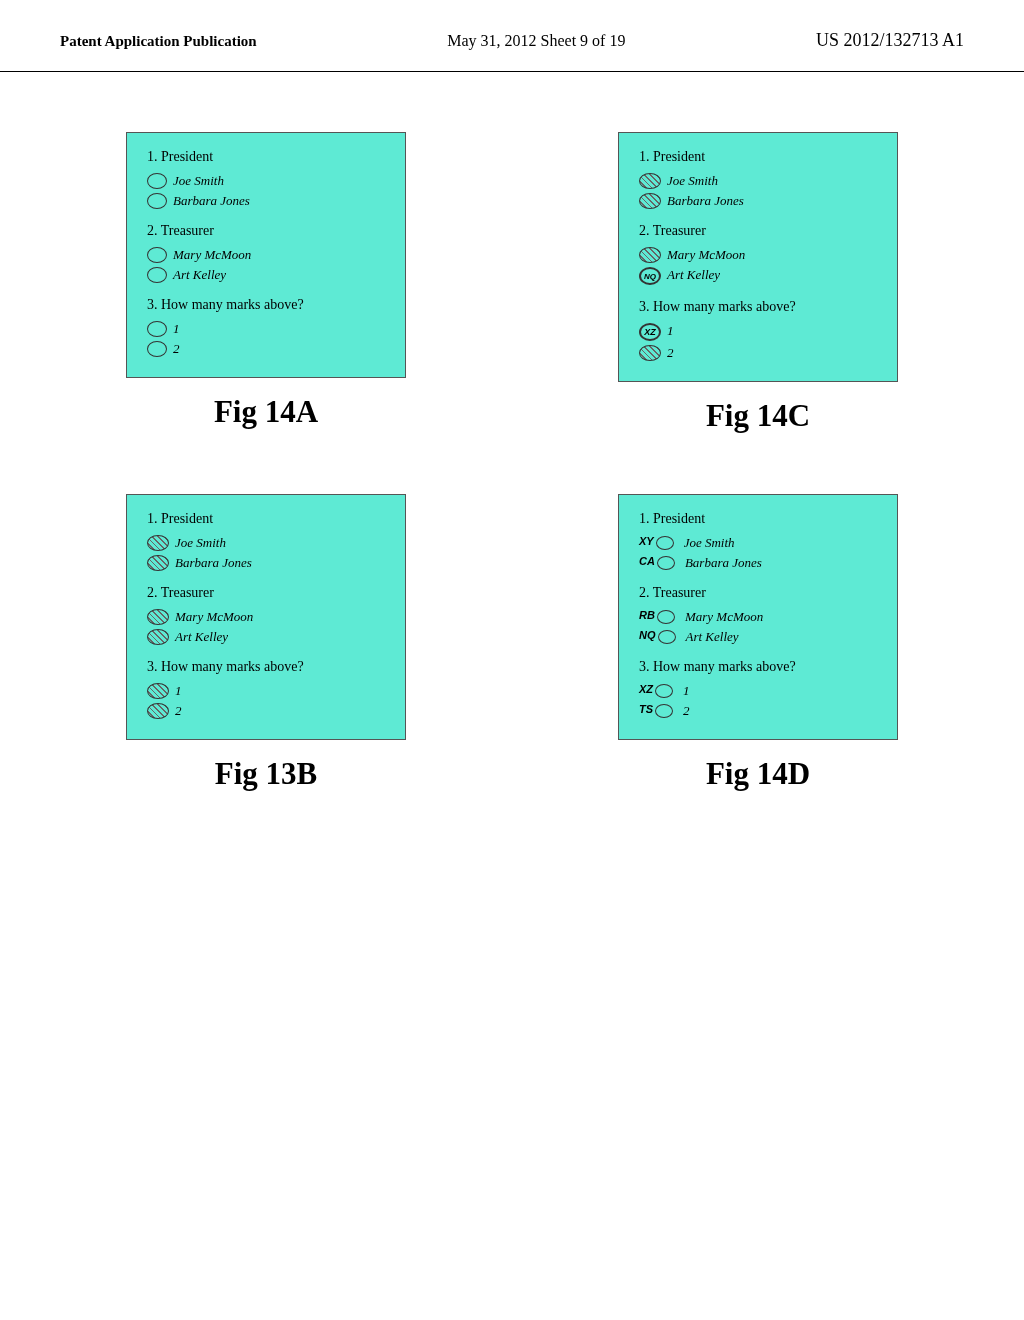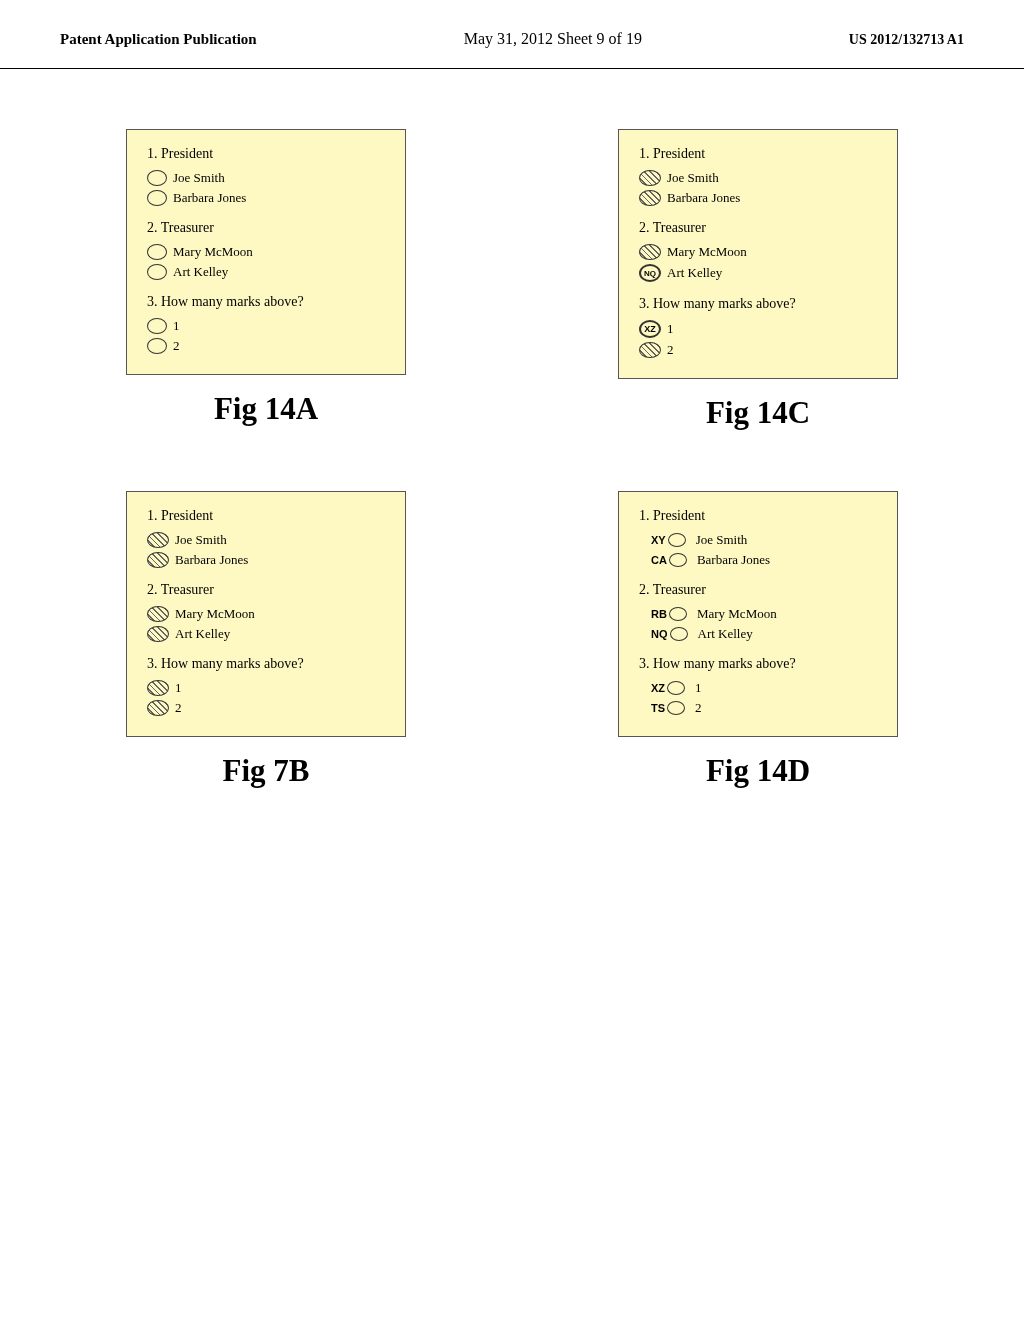--- a/index.html
+++ b/index.html
@@ -20,22 +20,21 @@
       border-bottom: 1px solid #000;
     }
     .header-left {
       font-weight: bold;
       font-size: 15px;
     }
     .header-center {
       font-size: 16px;
     }
     .header-right {
-      font-size: 14px;
-      font-weight: bold;
+      font-size: 18px;
     }
 
     
     .content {
       padding: 40px 60px;
     }
 
     
     .figures-grid {
       display: grid;
@@ -50,33 +49,33 @@
       flex-direction: column;
       align-items: center;
     }
 
     
     .ballot-box {
       border: 1.5px solid #555;
       padding: 16px 20px;
       width: 280px;
       min-height: 220px;
-      background: #fef9c3;
+      background: #5eead4;
     }
 
     .ballot-section-title {
       font-size: 14px;
       margin-bottom: 8px;
     }
 
     .ballot-item {
       display: flex;
-      align-items: center;
       margin-bottom: 4px;
       font-size: 13px;
+      font-style: italic;
     }
 
     .ballot-item .indicator {
       margin-right: 6px;
       display: inline-flex;
       align-items: center;
       justify-content: center;
       flex-shrink: 0;
     }
 
@@ -143,21 +142,20 @@
       font-weight: bold;
       font-family: Arial, sans-serif;
     }
 
     
     .prefix-text {
       font-size: 11px;
       font-family: Arial, sans-serif;
       margin-right: 2px;
       font-weight: bold;
-      margin-left: 12px;
     }
 
     
     .small-circle {
       width: 18px;
       height: 14px;
       border-radius: 50%;
       border: 1.5px solid #333;
       display: inline-block;
     }
@@ -305,21 +303,21 @@
             </span>
           <span>1</span>
         </div>
         <div class="ballot-item">
           <span class="indicator">
               <span class="filled-oval"></span>
             </span>
           <span>2</span>
         </div>
       </div>
-      <div class="figure-label">Fig 7B</div>
+      <div class="figure-label">Fig 13B</div>
     </div>
 
     <div class="figure-wrapper">
       <div class="ballot-box">
         <div class="ballot-section-title">1. President</div>
         <div class="ballot-item">
           <span class="prefix-text">XY</span>
           <span class="indicator">
               <span class="small-circle"></span>
             </span>

